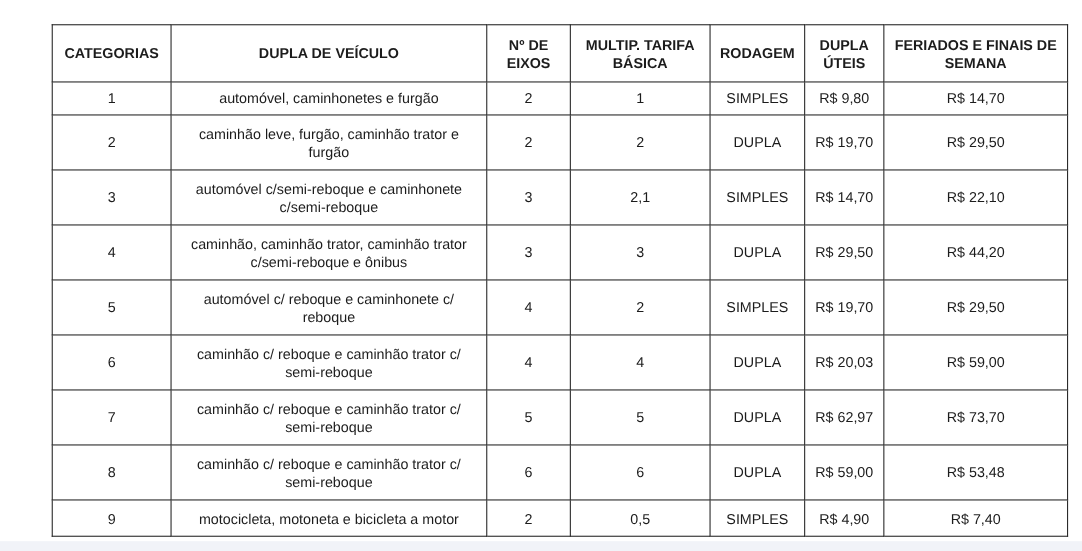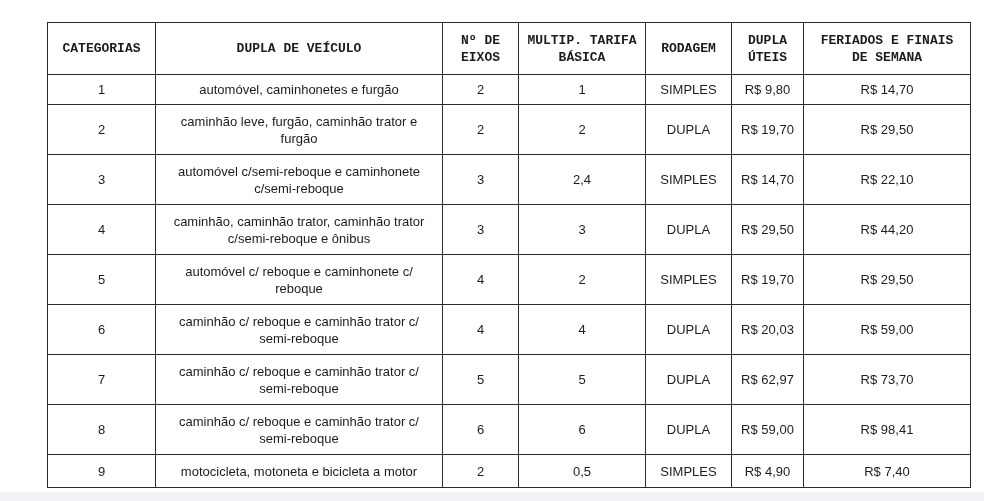--- a/index.html
+++ b/index.html
@@ -27,21 +27,21 @@
   table.tariff th,
   table.tariff td {
     border: 1px solid #2b2b2b;
     text-align: center;
     vertical-align: middle;
     padding: 2px 6px;
     font-size: 13px;
     line-height: 17px;
     overflow: hidden;
   }
-  table.tariff thead tr { height: 52px; font-family: Liberation Mono, monospace; }
+  table.tariff thead tr { height: 52px; }
   table.tariff th { font-weight: bold; }
   table.tariff tbody tr { height: 50px; }
   table.tariff tbody tr:first-child { height: 30px; }
   table.tariff tbody tr:last-child  { height: 33px; }
 
   col.c-categoria { width: 108px; }
   col.c-tipo      { width: 287px; }
   col.c-eixos     { width: 76px;  }
   col.c-multip    { width: 127px; }
   col.c-rodagem   { width: 86px;  }
@@ -99,21 +99,21 @@
           <td>2</td>
           <td>2</td>
           <td>DUPLA</td>
           <td>R$ 19,70</td>
           <td>R$ 29,50</td>
         </tr>
         <tr>
           <td>3</td>
           <td>automóvel c/semi-reboque e caminhonete c/semi-reboque</td>
           <td>3</td>
-          <td>2,4</td>
+          <td>2,1</td>
           <td>SIMPLES</td>
           <td>R$ 14,70</td>
           <td>R$ 22,10</td>
         </tr>
         <tr>
           <td>4</td>
           <td>caminhão, caminhão trator, caminhão trator c/semi-reboque e ônibus</td>
           <td>3</td>
           <td>3</td>
           <td>DUPLA</td>
@@ -147,21 +147,21 @@
           <td>R$ 62,97</td>
           <td>R$ 73,70</td>
         </tr>
         <tr>
           <td>8</td>
           <td>caminhão c/ reboque e caminhão trator c/ semi-reboque</td>
           <td>6</td>
           <td>6</td>
           <td>DUPLA</td>
           <td>R$ 59,00</td>
-          <td>R$ 98,41</td>
+          <td>R$ 53,48</td>
         </tr>
         <tr>
           <td>9</td>
           <td>motocicleta, motoneta e bicicleta a motor</td>
           <td>2</td>
           <td>0,5</td>
           <td>SIMPLES</td>
           <td>R$ 4,90</td>
           <td>R$ 7,40</td>
         </tr>

